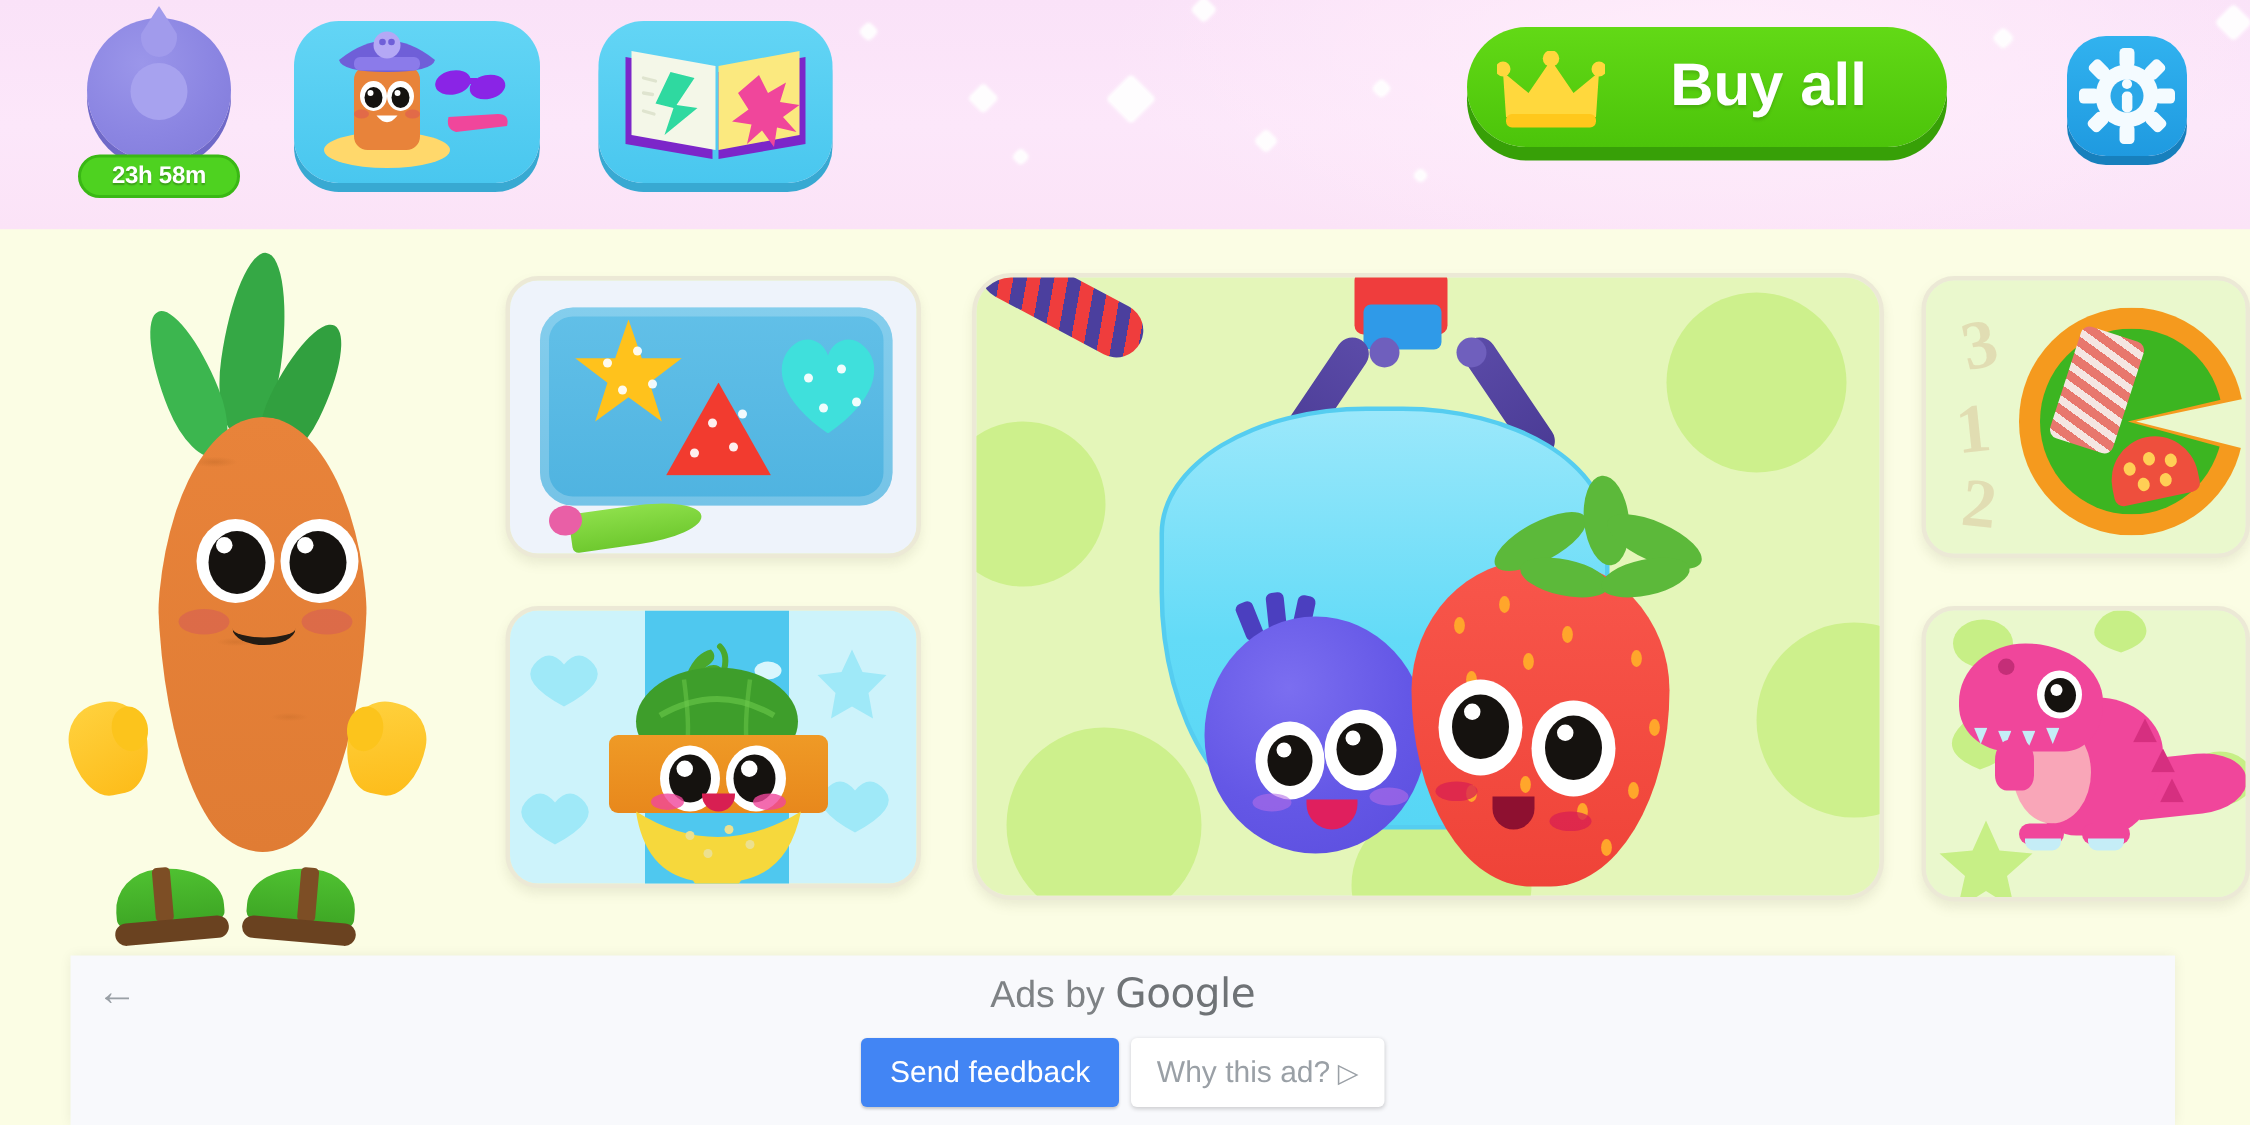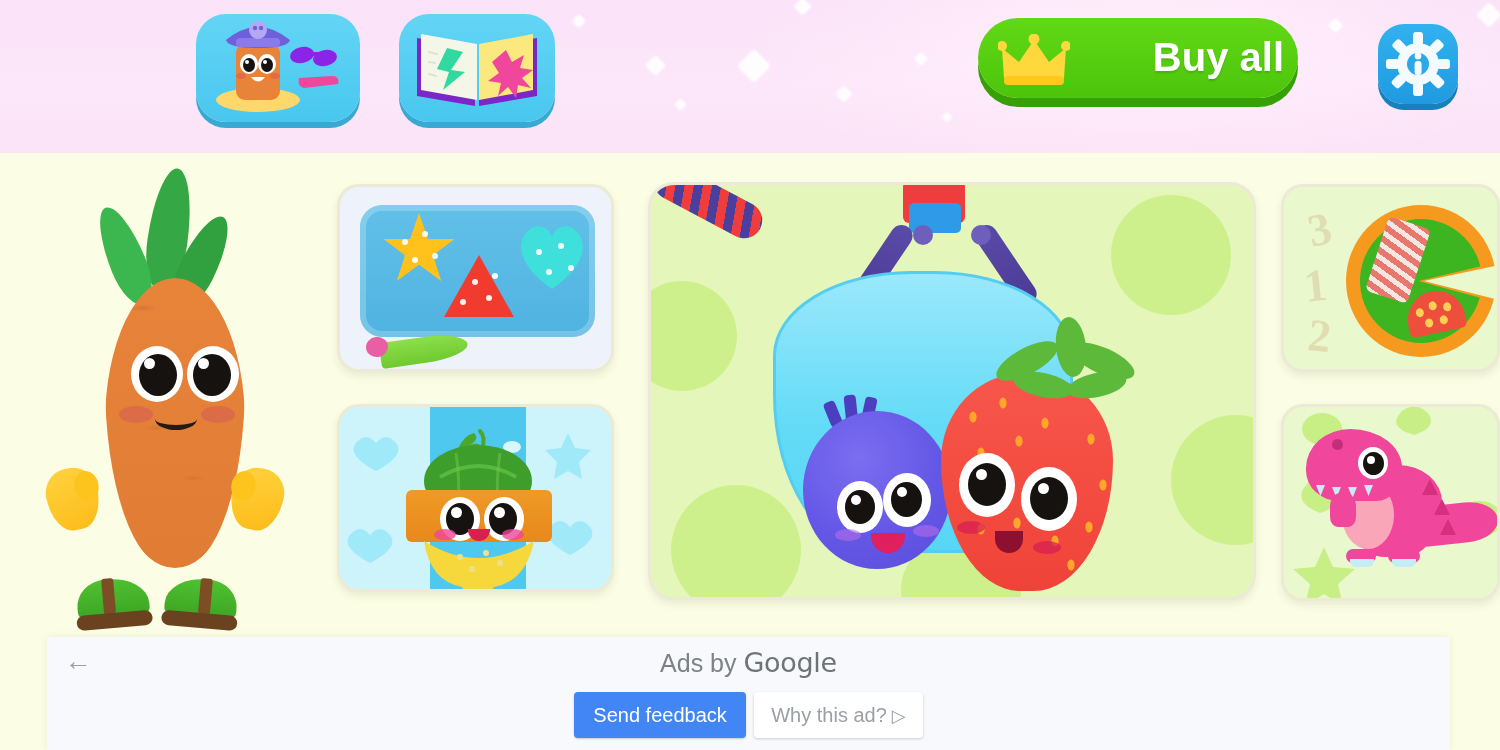--- a/index.html
+++ b/index.html
@@ -63,21 +63,21 @@
 
   
   #buyall-btn{ position:absolute; left:978px; top:18px; width:320px; height:80px; cursor:pointer; }
   .buy-body{
     position:absolute; inset:0; border-radius:40px;
     background:linear-gradient(180deg,#62d916 0%,#4cc40a 100%);
     box-shadow:0 9px 0 #37a007;
   }
   #buyall-label{
     position:absolute; left:96px; top:0; right:14px; height:80px; line-height:78px;
-    color:#fff; font-size:40px; font-weight:bold; text-align:right;
+    color:#fff; font-size:40px; font-weight:bold; text-align:center;
     text-shadow:0 2px 2px rgba(0,0,0,.13);
   }
   #noads-ribbon{
     position:absolute; left:155px; top:88px; width:160px; height:37px;
     background:linear-gradient(180deg,#9b3cf0 0%,#8a24e6 100%);
     box-shadow:0 6px 0 #6d14bd;
     clip-path:polygon(14px 0,100% 0,100% 100%,0 100%,0 100%);
     border-radius:0 8px 8px 8px;
   }
   #noads-ribbon span{
@@ -326,20 +326,25 @@
   <div class="sparkle" style="left:676px;top:100px;width:9px;height:9px;"></div>
   <div class="sparkle" style="left:742px;top:54px;width:24px;height:24px;"></div>
   <div class="sparkle" style="left:796px;top:0px;width:13px;height:13px;"></div>
   <div class="sparkle" style="left:838px;top:88px;width:12px;height:12px;"></div>
   <div class="sparkle" style="left:916px;top:54px;width:10px;height:10px;"></div>
   <div class="sparkle" style="left:943px;top:113px;width:8px;height:8px;"></div>
   <div class="sparkle" style="left:574px;top:16px;width:10px;height:10px;"></div>
   <div class="sparkle" style="left:1330px;top:20px;width:11px;height:11px;"></div>
   <div class="sparkle" style="left:1480px;top:6px;width:18px;height:18px;"></div>
 
+  <div class="topbtn" id="timer-btn">
+    <div class="tcoin"></div>
+    <div class="tdrop"></div>
+    <div id="timer-badge">23h 58m</div>
+  </div>
 
   <div class="topbtn" id="dressup-btn">
     <div class="bluecard"></div>
     <svg width="164" height="108" viewBox="0 0 164 108" style="position:absolute;left:0;top:0">
       <ellipse cx="62" cy="86" rx="42" ry="12" fill="#ffd86b"></ellipse>
       <rect x="40" y="30" width="44" height="56" rx="9" fill="#e8833a"></rect>
       <path d="M30 26 Q62 0 94 26 Q92 34 62 34 Q32 34 30 26 Z" fill="#6f5fd8"></path>
       <rect x="40" y="24" width="44" height="9" rx="4" fill="#8b7bea"></rect>
       <circle cx="62" cy="16" r="9" fill="#b4a8f5"></circle>
       <circle cx="59" cy="14" r="2.2" fill="#6f5fd8"></circle>

